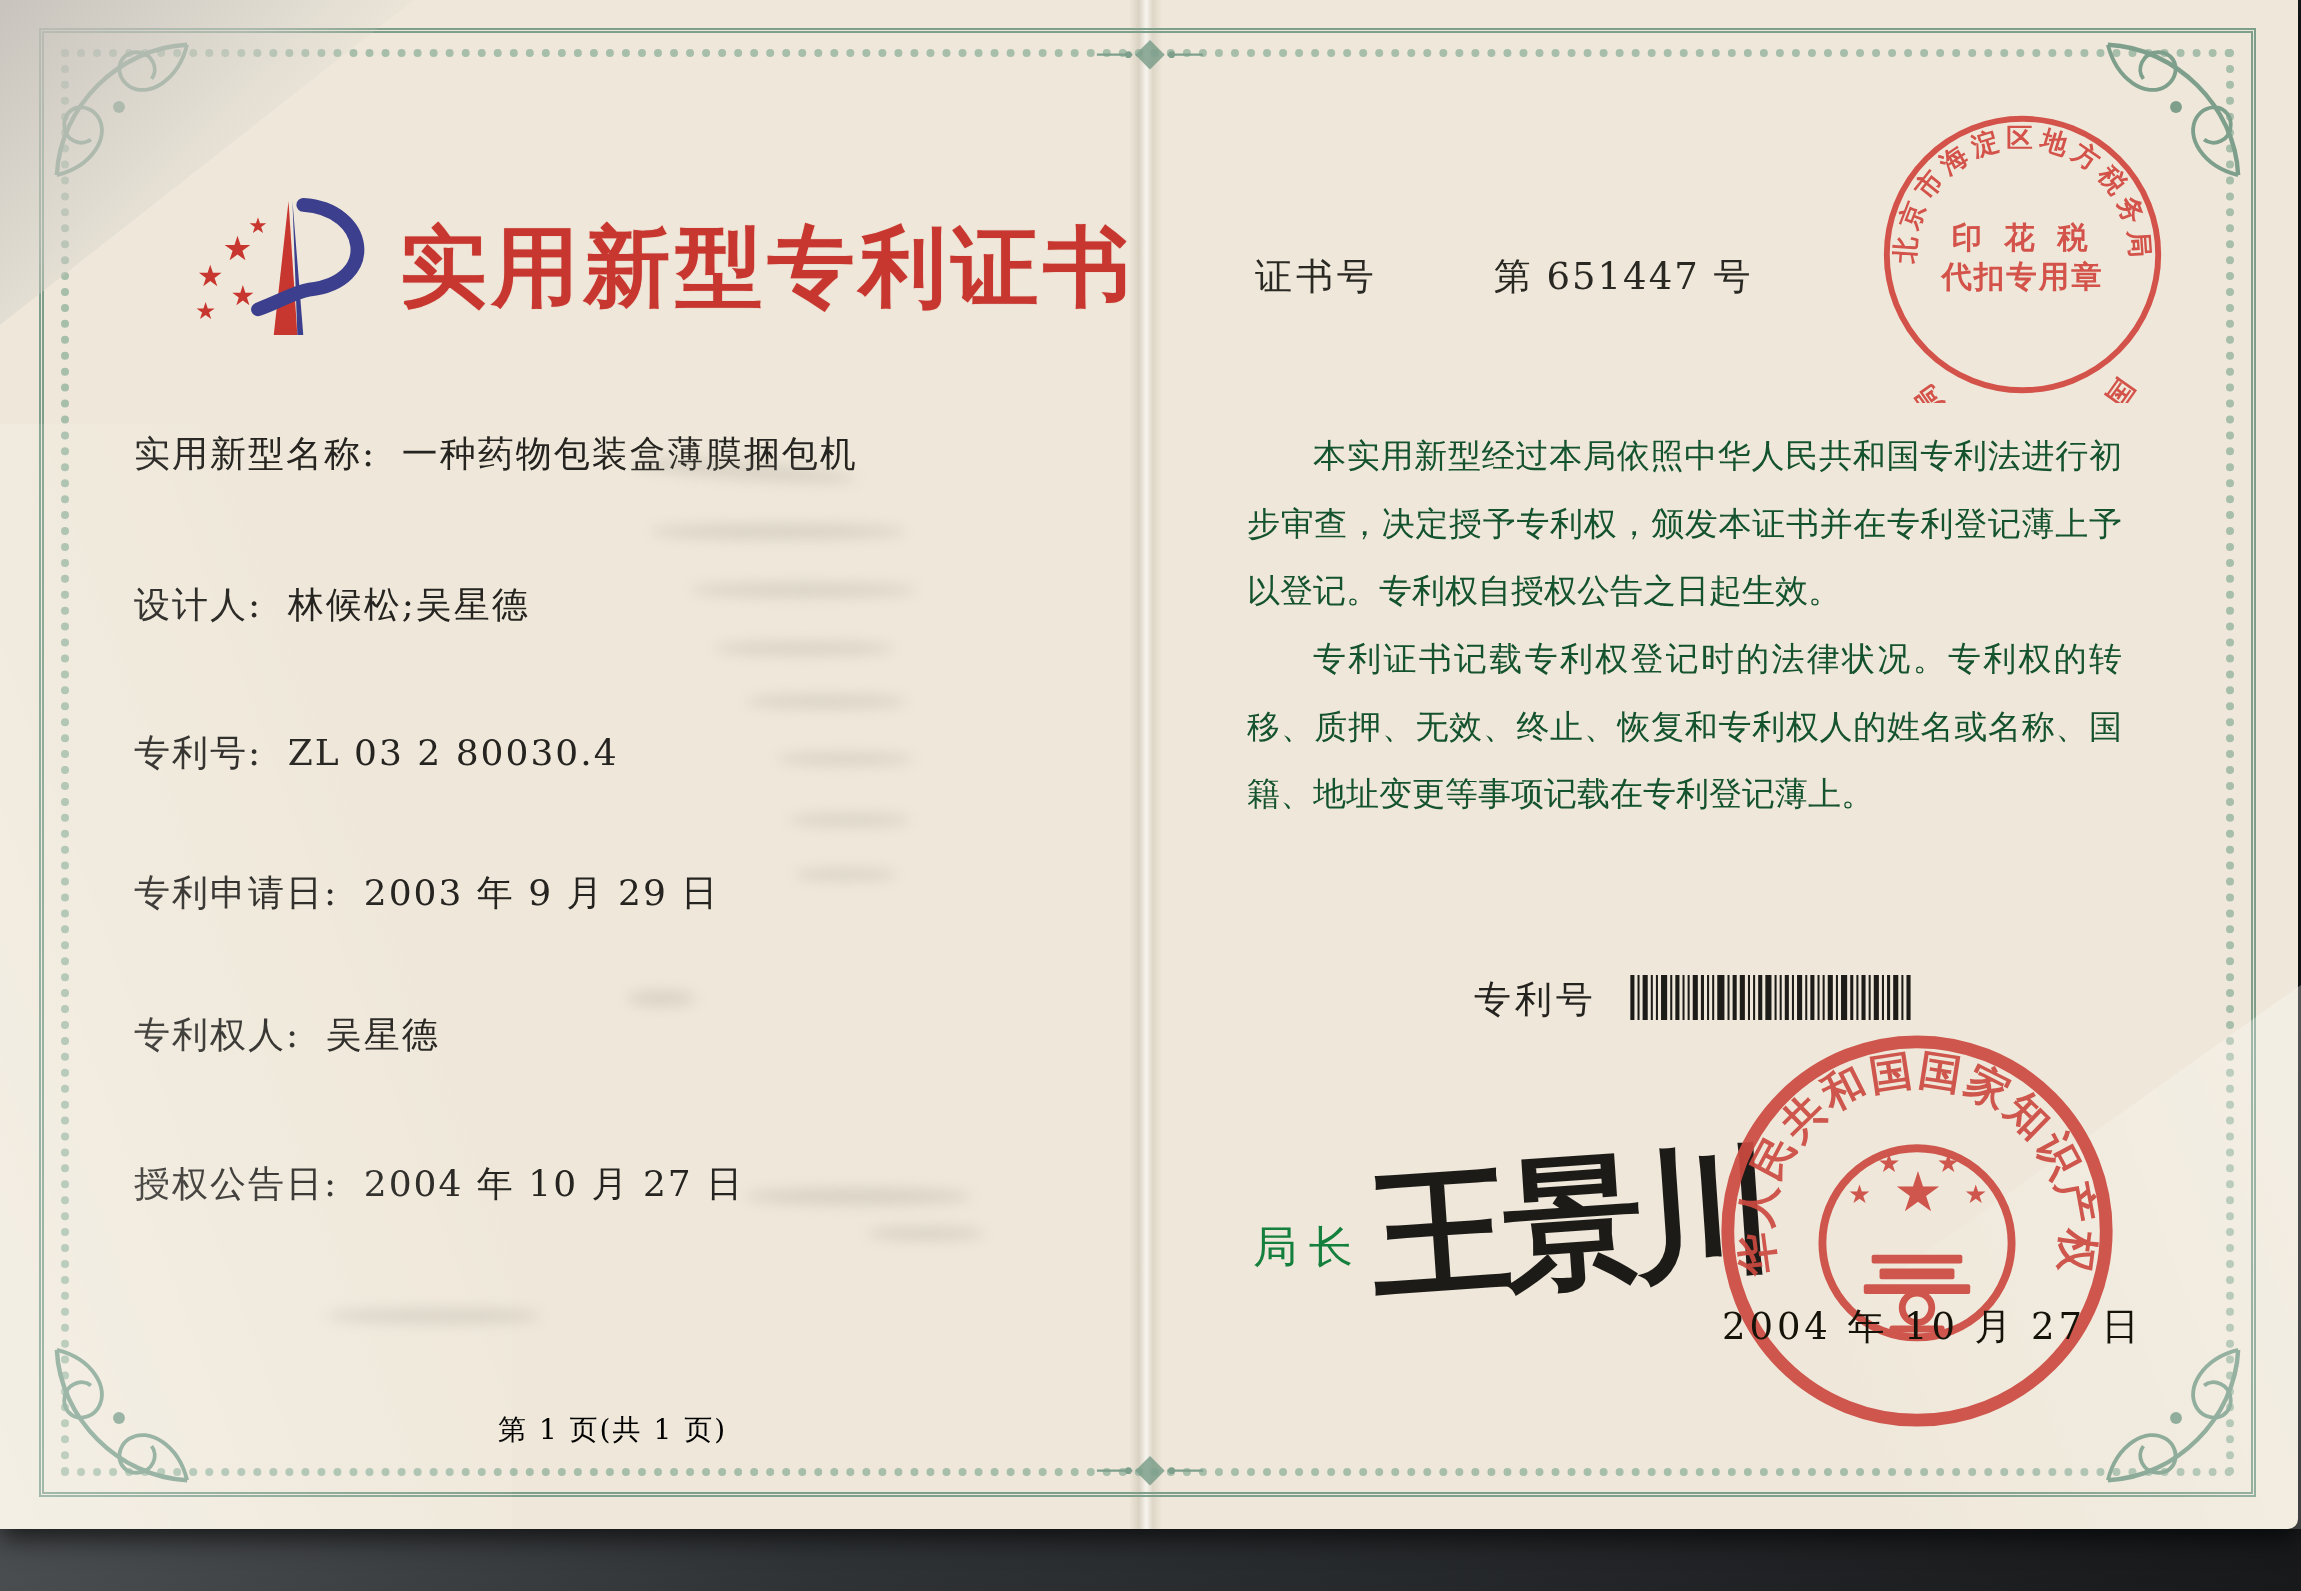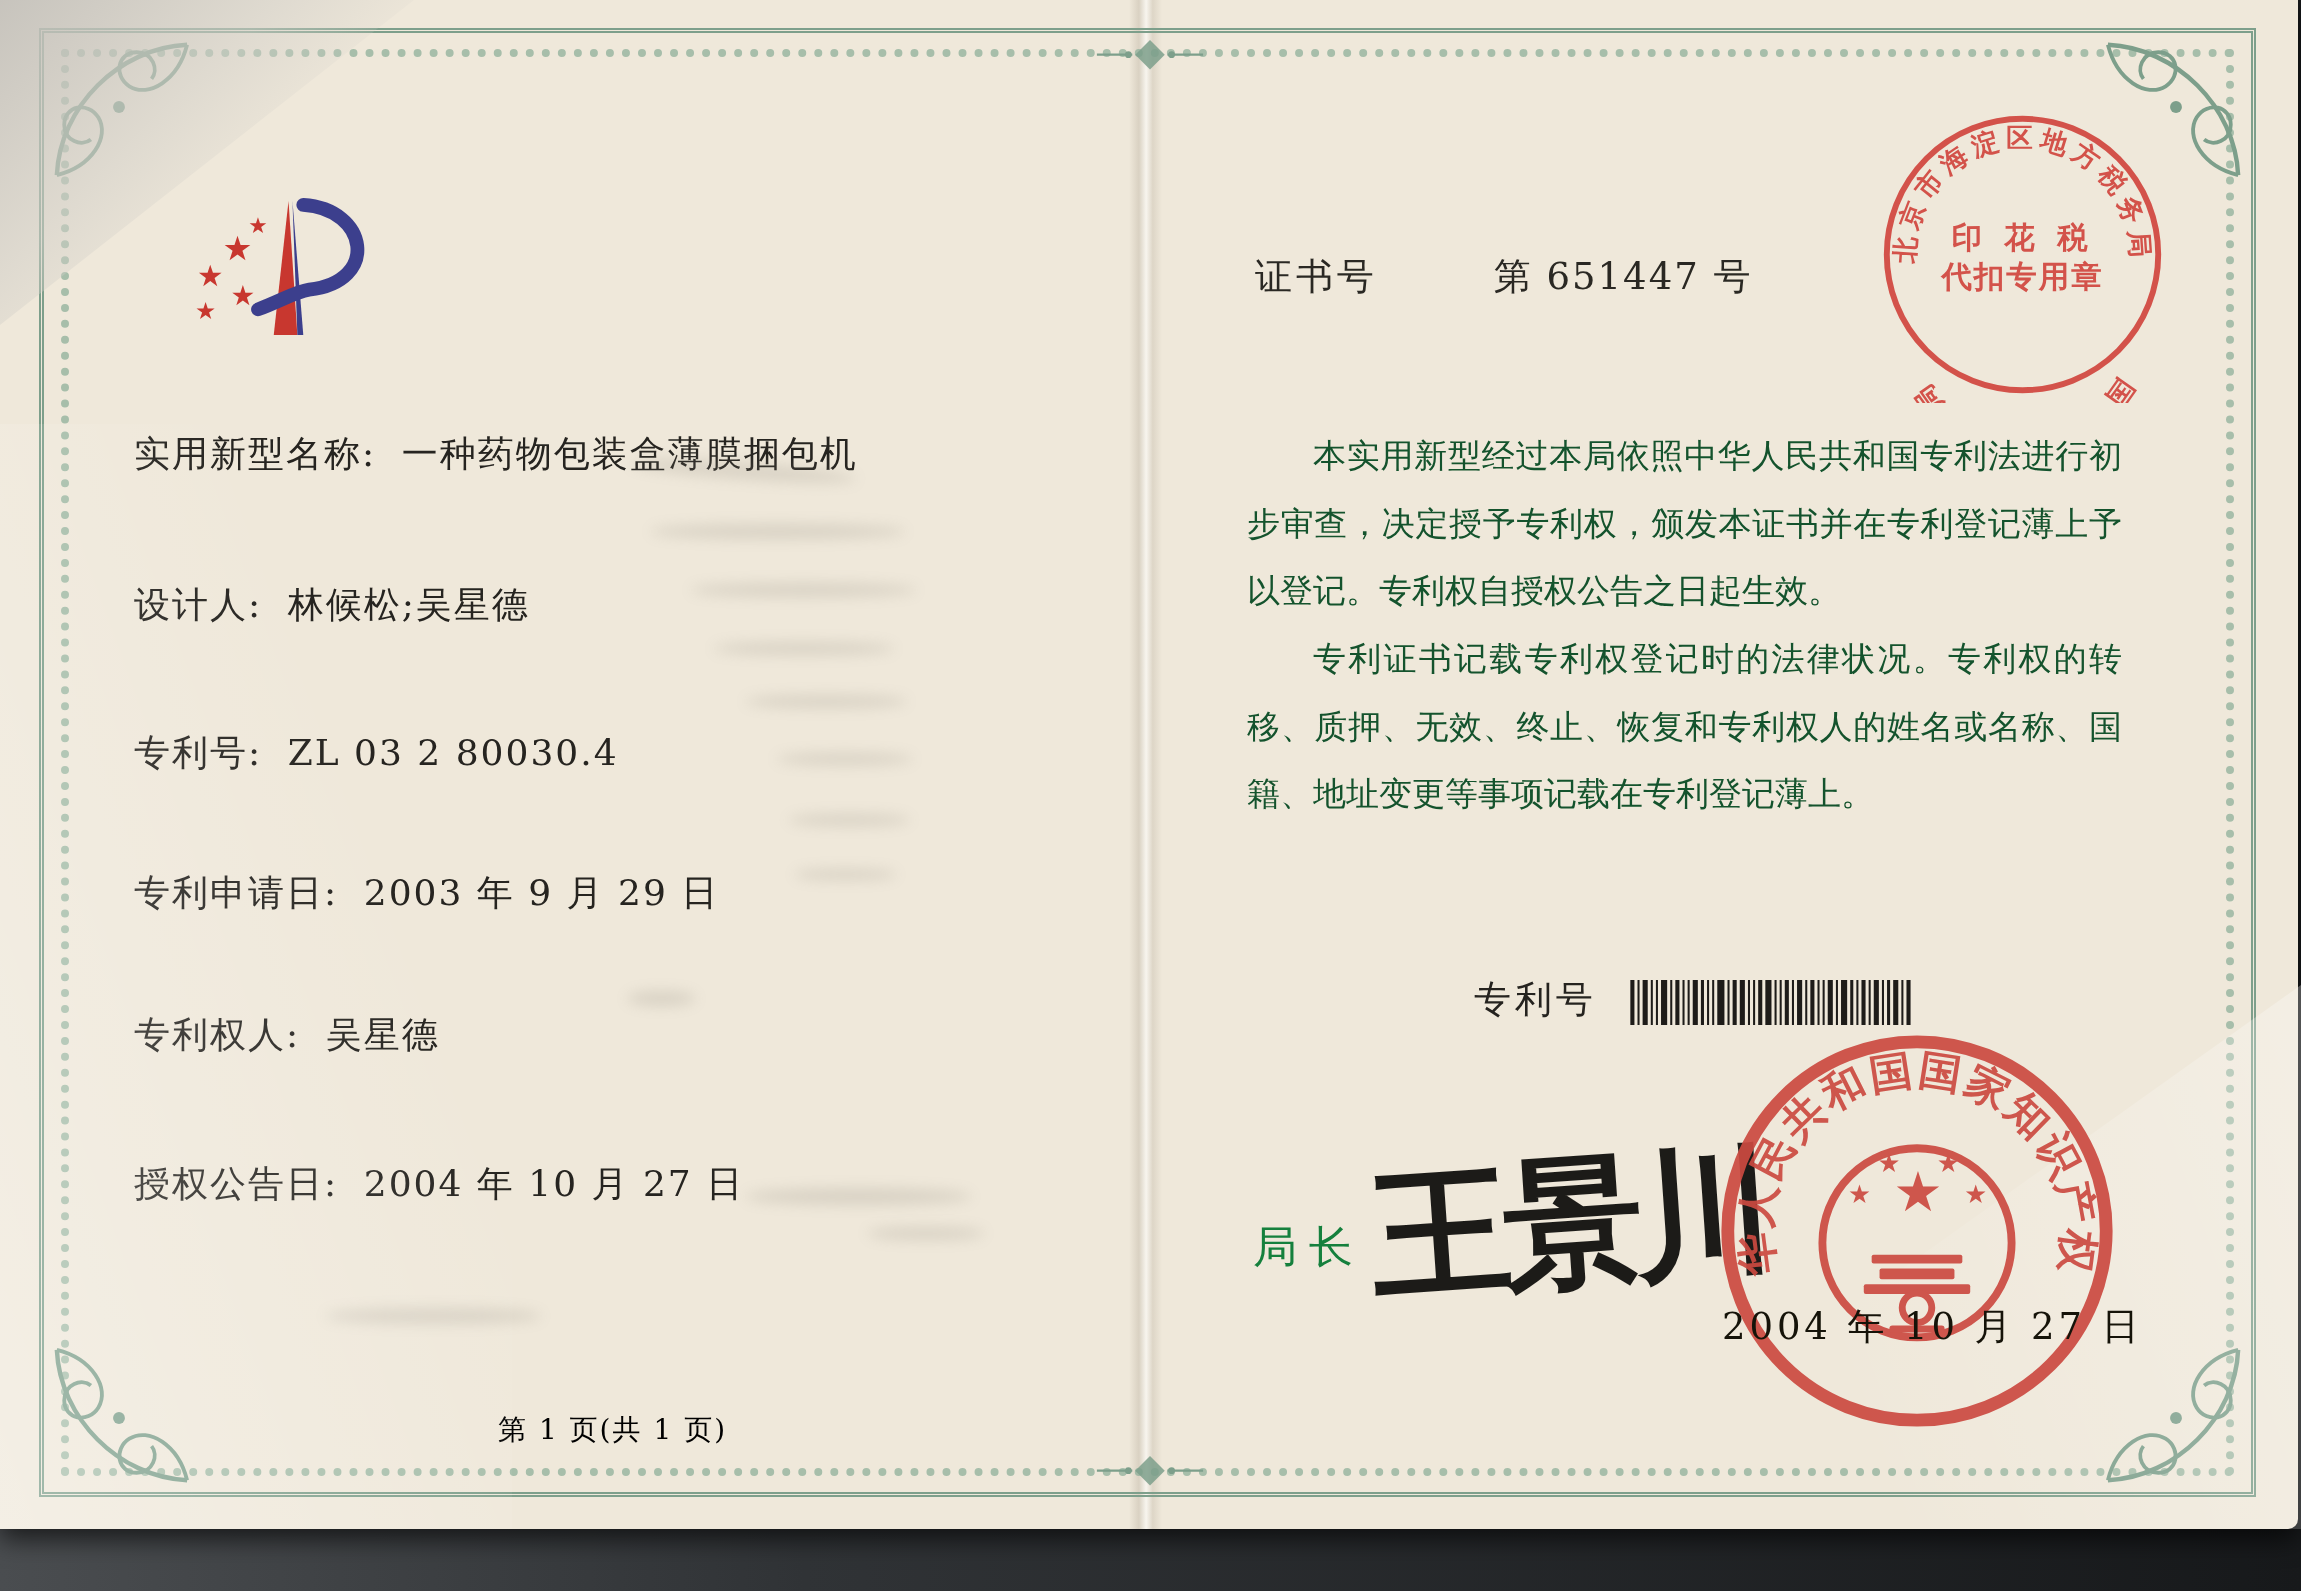--- a/index.html
+++ b/index.html
@@ -48,21 +48,21 @@
   .field-row .lbl{margin-right:25.6px}
   .f1{top:430px}.f2{top:581px}.f3{top:729px}.f4{top:869px}.f5{top:1011px}.f6{top:1160px}
   .page-footer{position:absolute;left:498px;top:1411px;font-size:28px;color:#000000;letter-spacing:2px}
   
   .sm{position:absolute;background:#8a8478;filter:blur(6.9px);opacity:.22;border-radius:50%}
   
   .cert-row{position:absolute;left:1255px;top:252px;font-size:37px;color:#2a2823;letter-spacing:3.9px;white-space:nowrap}
   .cert-row .val{margin-left:116px;letter-spacing:2px}
   .body-text{position:absolute;left:1247px;top:422px;width:875px;font-size:33px;line-height:2.05;color:#14532d;text-align:justify}
   .body-text p{margin:0;text-indent:2em}
-  .pn-row{position:absolute;left:1474px;top:975px;display:flex;align-items:flex-end;gap:27.6px}
+  .pn-row{position:absolute;left:1474px;top:975px;display:flex;align-items:flex-start;gap:27.6px}
   .pn-row .lbl{font-size:37px;color:#25231f;letter-spacing:3.9px}
   .director-label{position:absolute;left:1253px;top:1218px;font-size:44px;color:#15803d;letter-spacing:11.8px}
   .signature{position:absolute;left:1371px;top:1131px;font-size:140px;font-weight:700;color:#1c1b18;
     transform:rotate(-4deg);letter-spacing:-7.9px;font-family:"DejaVu Serif",serif;white-space:nowrap}
   .issue-date{position:absolute;left:1722px;top:1302px;font-size:37px;color:#151309;letter-spacing:3.9px;z-index:7;white-space:nowrap}
   .seal-main{position:absolute;left:1714px;top:1028px;width:406px;height:406px;z-index:5;opacity:.92}
   .seal-tax{position:absolute;left:1874px;top:106px;width:297px;height:297px;opacity:.95}
   .barcode{display:block}
 </style>
 </head>
@@ -126,20 +126,21 @@
   <svg width="193" height="162" viewBox="0 0 196 164">
     <text x="4" y="100" font-size="30" fill="#c8372f">★</text>
     <text x="30" y="74" font-size="34" fill="#c8372f">★</text>
     <text x="2" y="134" font-size="24" fill="#c8372f">★</text>
     <text x="38" y="120" font-size="28" fill="#c8372f">★</text>
     <text x="56" y="46" font-size="22" fill="#c8372f">★</text>
     <path d="M97,14 L106,150 L82,150 Z" fill="#c8372f"></path>
     <path d="M101,14 L112,150 L106,150 Z" fill="#3c3f8d"></path>
     <path d="M112,18 C178,22 190,96 118,104 C104,106 88,116 66,124" fill="none" stroke="#3c3f8d" stroke-width="14" stroke-linecap="round"></path>
   </svg>
+  <div class="cert-title">实用新型专利证书</div>
 </div>
 
 <div class="field-row f1">
   <span class="lbl">实用新型名称:</span><span class="val">一种药物包装盒薄膜捆包机</span>
 </div>
 <div class="field-row f2">
   <span class="lbl">设计人:</span><span class="val">林候松;吴星德</span>
 </div>
 <div class="field-row f3">
   <span class="lbl">专利号:</span><span class="val">ZL 03 2 80030.4</span>

